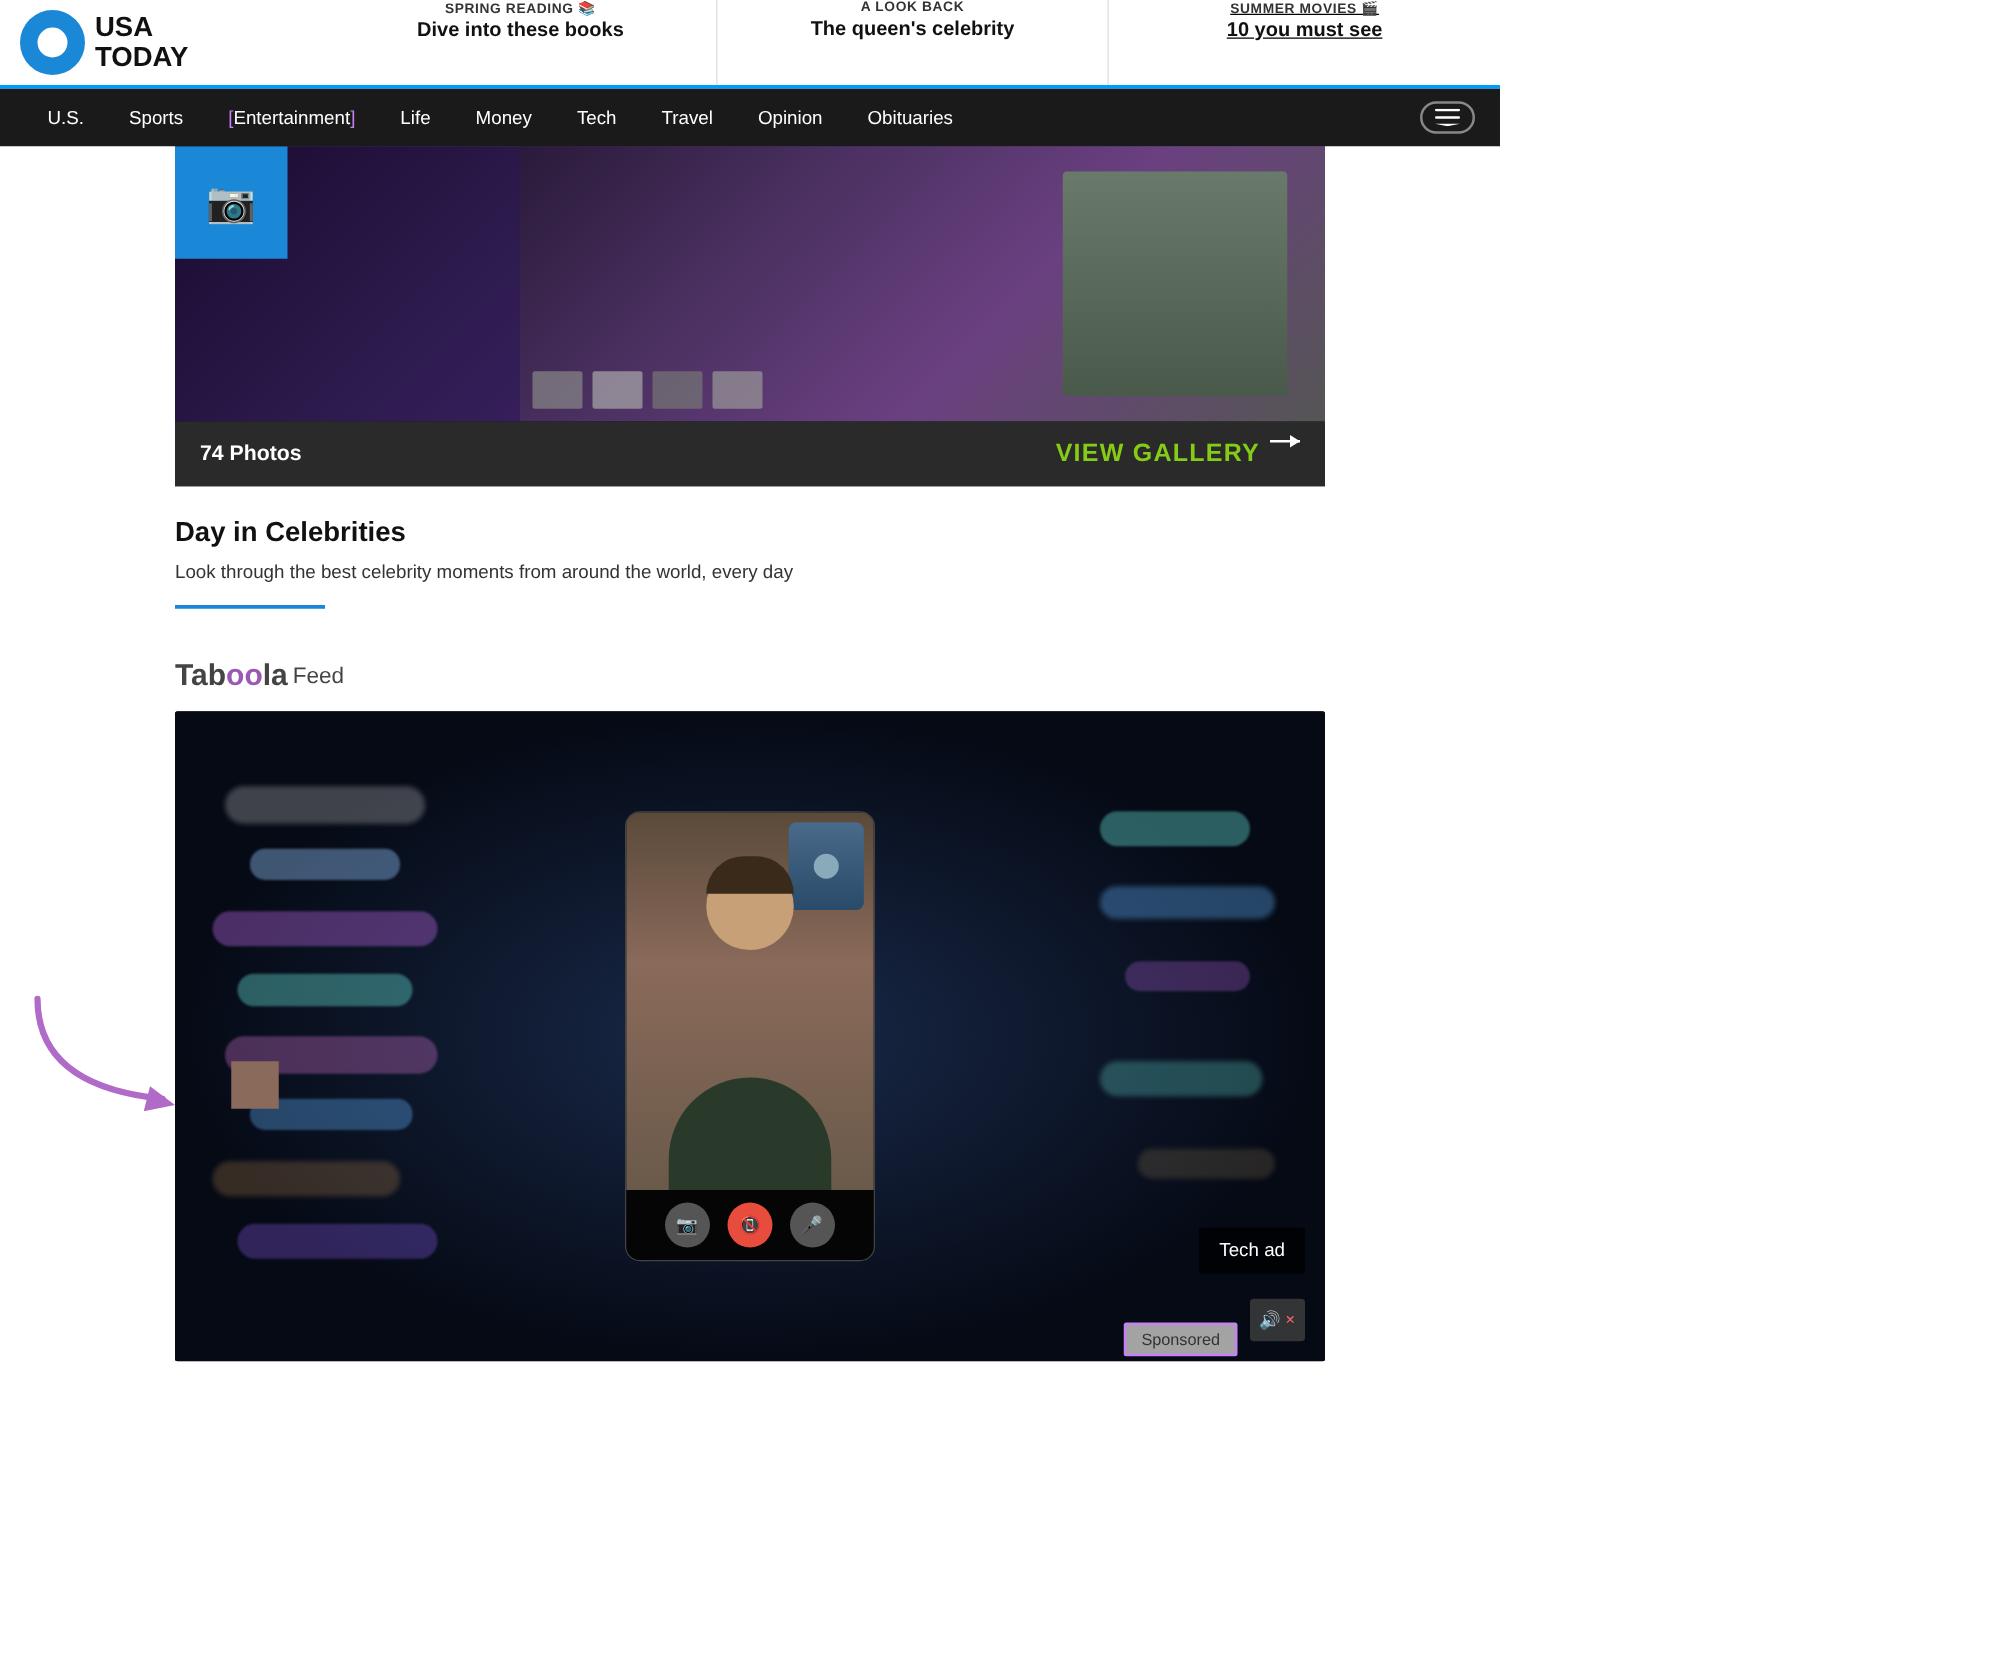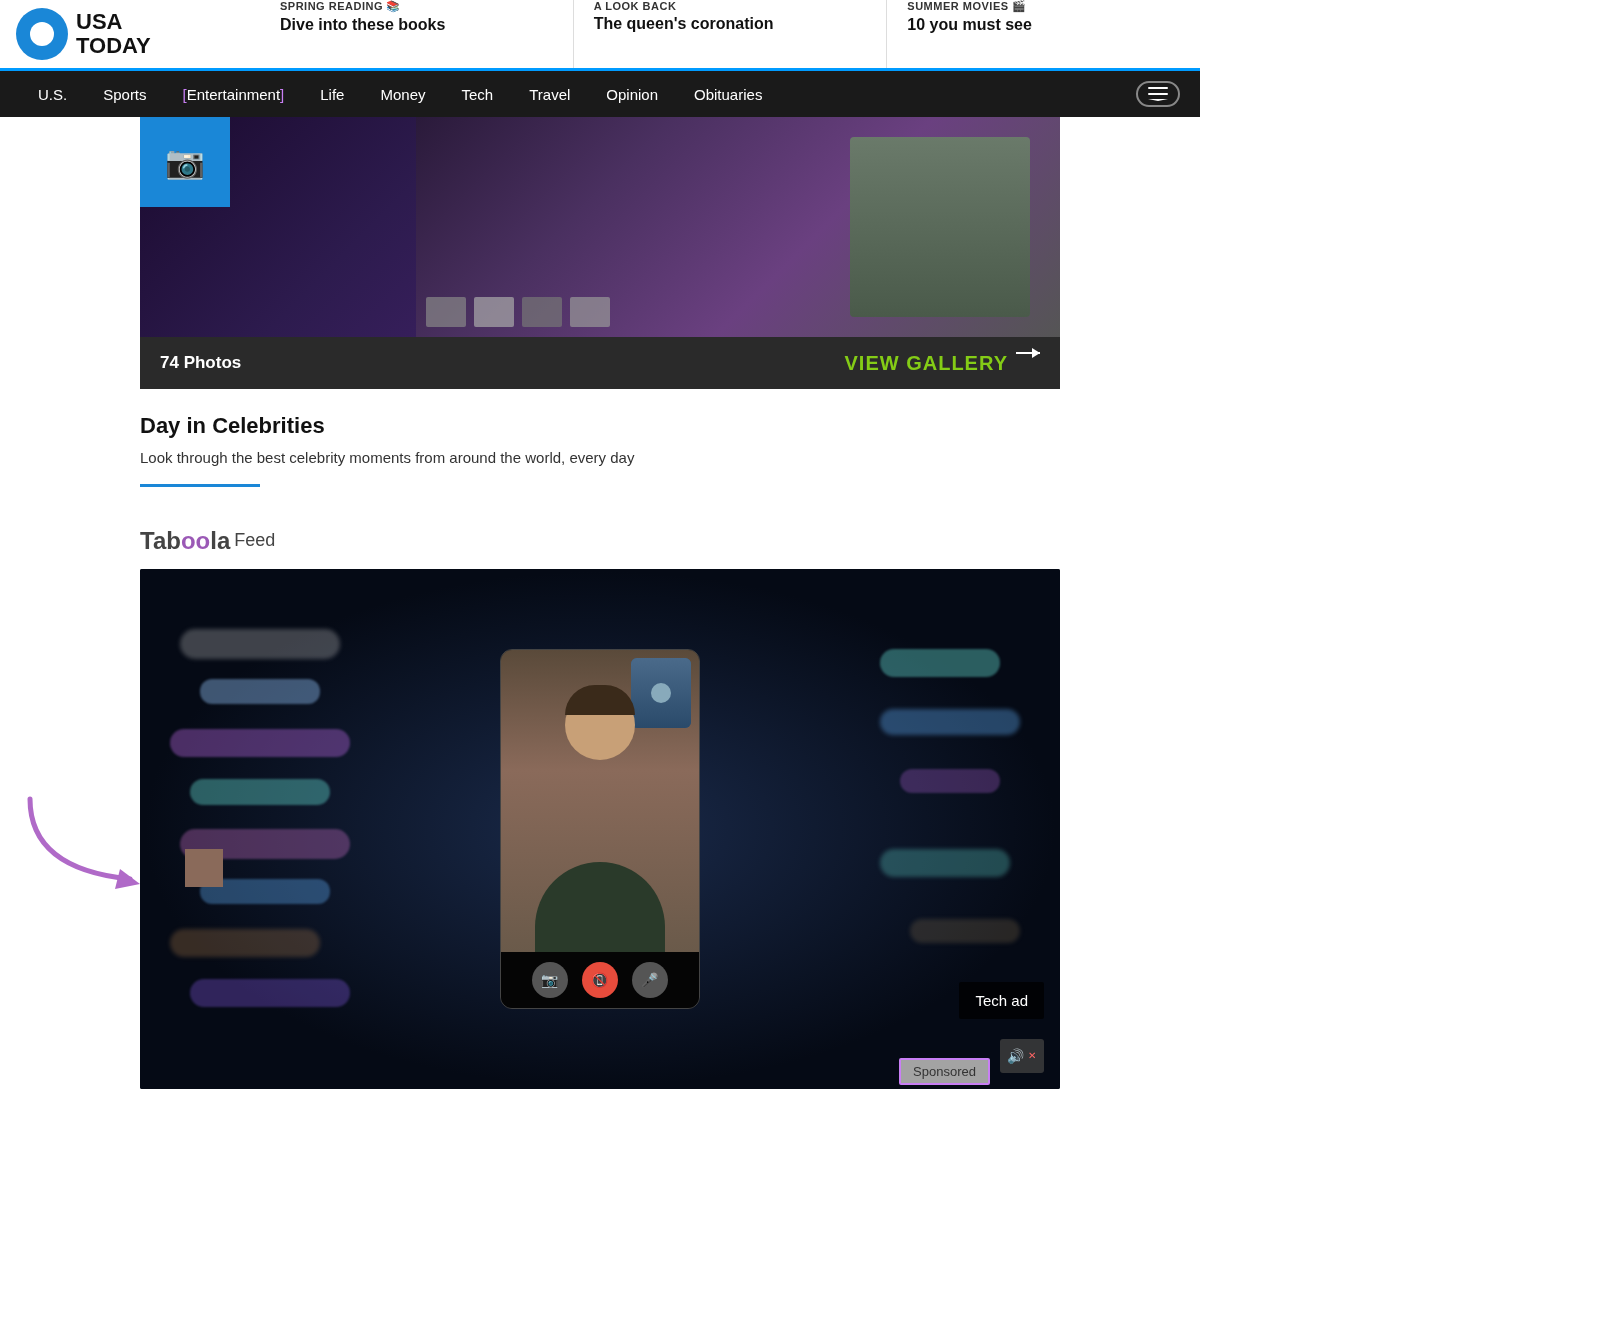--- a/index.html
+++ b/index.html
@@ -3,21 +3,21 @@
   <meta charset="utf-8">
   <style>
     * { margin: 0; padding: 0; box-sizing: border-box; }
     body { font-family: Arial, sans-serif; background: #fff; width: 1200px; }
     .promo-item {
       flex: 1;
       padding: 0 20px;
       border-right: 1px solid #ddd;
       cursor: pointer;
     }
-    .promo-item:last-child { border-right: none; }
+    .promo-item:last-child { border-right: none; text-decoration: underline; }
     .promo-label {
       font-size: 11px;
       font-weight: 700;
       text-transform: uppercase;
       color: #333;
       letter-spacing: 0.5px;
     }
     .promo-title {
       font-size: 16px;
       font-weight: 700;
@@ -60,20 +60,21 @@
     .logo-text {
       font-size: 22px;
       font-weight: 900;
       color: #111;
       line-height: 1.1;
       text-transform: uppercase;
     }
     .promo-bar-area {
       flex: 1;
       display: flex;
+      text-align: center;
     }
 
     
     .nav-bar {
       background: #1a1a1a;
       display: flex;
       align-items: center;
       padding: 0 20px;
       height: 46px;
     }
@@ -364,21 +365,21 @@
     <div class="logo-circle"></div>
     <div class="logo-text">USA<br>TODAY</div>
   </div>
   <div class="promo-bar-area">
     <div class="promo-item">
       <div class="promo-label">SPRING READING 📚</div>
       <div class="promo-title">Dive into these books</div>
     </div>
     <div class="promo-item">
       <div class="promo-label">A LOOK BACK</div>
-      <div class="promo-title">The queen's coronation</div>
+      <div class="promo-title">The queen's celebrity</div>
     </div>
     <div class="promo-item">
       <div class="promo-label">SUMMER MOVIES 🎬</div>
       <div class="promo-title">10 you must see</div>
     </div>
   </div>
 </div>
 
 <nav class="nav-bar">
   <a class="nav-item">

